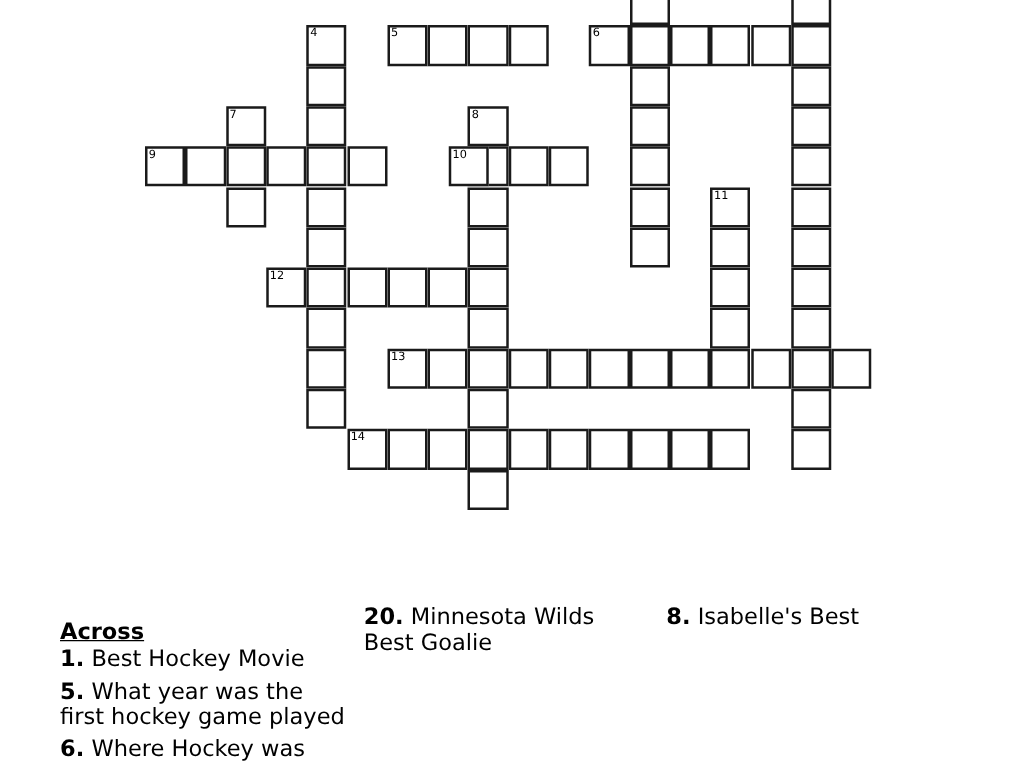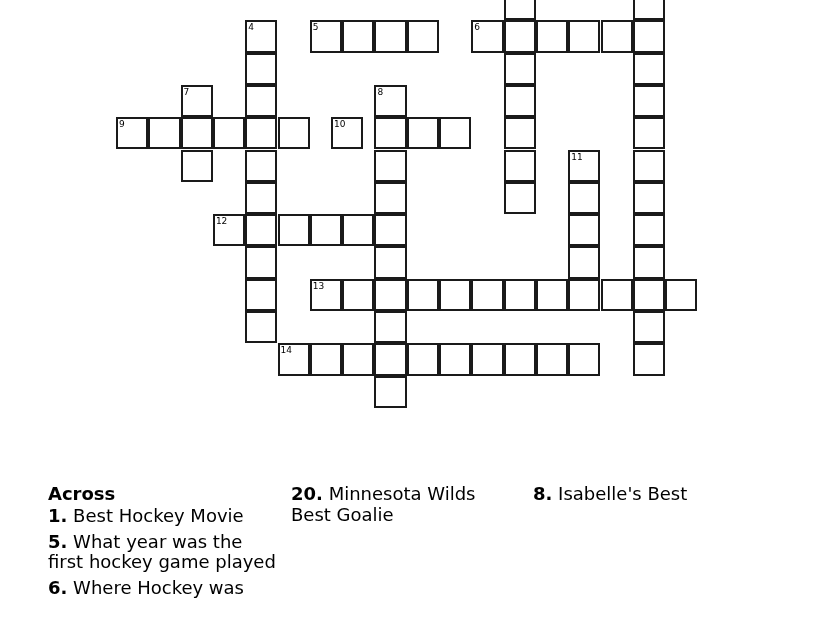--- a/index.html
+++ b/index.html
@@ -5,21 +5,21 @@
     html, body { margin: 0; padding: 0; background: #ffffff; }
     body { width: 816px; height: 620px; overflow: hidden; position: relative; font-family: "DejaVu Sans", sans-serif; color: #000; }
     #grid { position: absolute; left: 0; top: 0; width: 816px; height: 420px; }
     .cell { position: absolute; width: 32.3px; height: 32.3px; box-sizing: border-box; border: 2px solid #1a1a1a; background: #fff; margin-left: -1px; margin-top: -1px; }
     .cell .num { position: absolute; left: 1px; top: 0px; font-size: 9px; line-height: 10px; font-family: "DejaVu Sans", sans-serif; color: #000; }
     #clues { position: absolute; left: 48px; top: 484px; width: 730px; height: 136px; overflow: hidden; }
     .col { position: absolute; top: 0; width: 230px; }
     .col1 { left: 0; }
     .col2 { left: 243px; }
     .col3 { left: 485px; }
-    .heading { font-weight: bold; font-size: 18px; line-height: 20px; margin-bottom: 2px; }
+    .heading { font-weight: bold; text-decoration: underline; font-size: 18px; line-height: 20px; margin-bottom: 2px; margin-top: 12px; }
     .clue { font-size: 18px; line-height: 20.5px; margin-bottom: 5px; }
     .clue b { font-weight: bold; }
   </style>
 </head>
 <body>
 
 <div id="grid">
     <div class="cell" style="left: 246.2px; top: 21.3px;">
       <span class="num">4</span>
     </div>
@@ -79,21 +79,21 @@
     <div class="cell" style="left: 375.4px; top: 279.7px;"></div>
     <div class="cell" style="left: 375.4px; top: 312px;"></div>
     <div class="cell" style="left: 375.4px; top: 344.3px;"></div>
     <div class="cell" style="left: 375.4px; top: 376.6px;"></div>
     <div class="cell" style="left: 117px; top: 118.2px;">
       <span class="num">9</span>
     </div>
     <div class="cell" style="left: 149.3px; top: 118.2px;"></div>
     <div class="cell" style="left: 213.9px; top: 118.2px;"></div>
     <div class="cell" style="left: 278.5px; top: 118.2px;"></div>
-    <div class="cell" style="left: 332px; top: 118.2px;">
+    <div class="cell" style="left: 360px; top: 118.2px;">
       <span class="num">10</span>
     </div>
     <div class="cell" style="left: 407.7px; top: 118.2px;"></div>
     <div class="cell" style="left: 440px; top: 118.2px;"></div>
     <div class="cell" style="left: 569.2px; top: 150.5px;">
       <span class="num">11</span>
     </div>
     <div class="cell" style="left: 569.2px; top: 182.8px;"></div>
     <div class="cell" style="left: 569.2px; top: 215.1px;"></div>
     <div class="cell" style="left: 569.2px; top: 247.4px;"></div>

